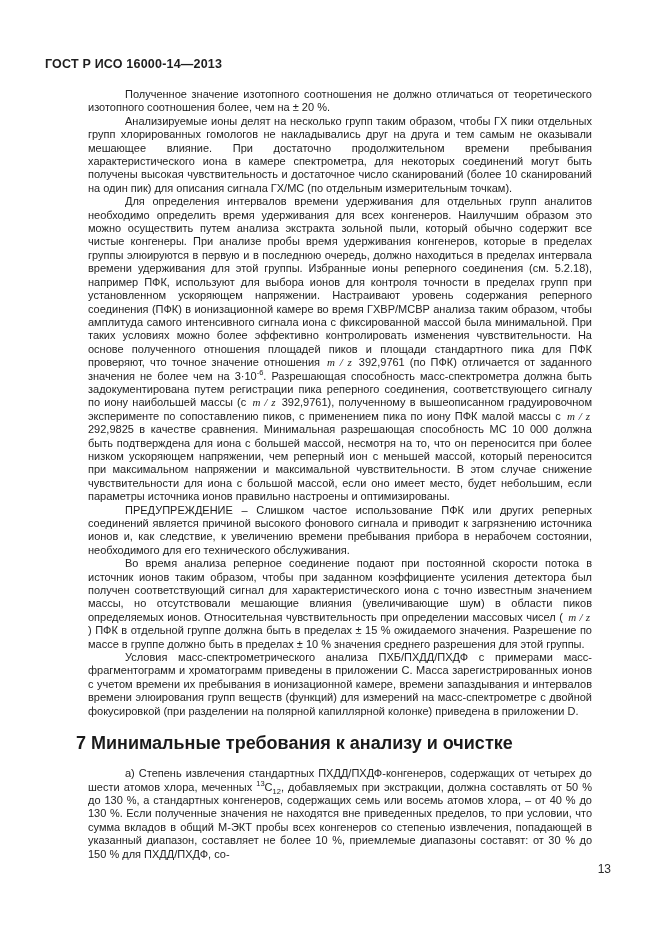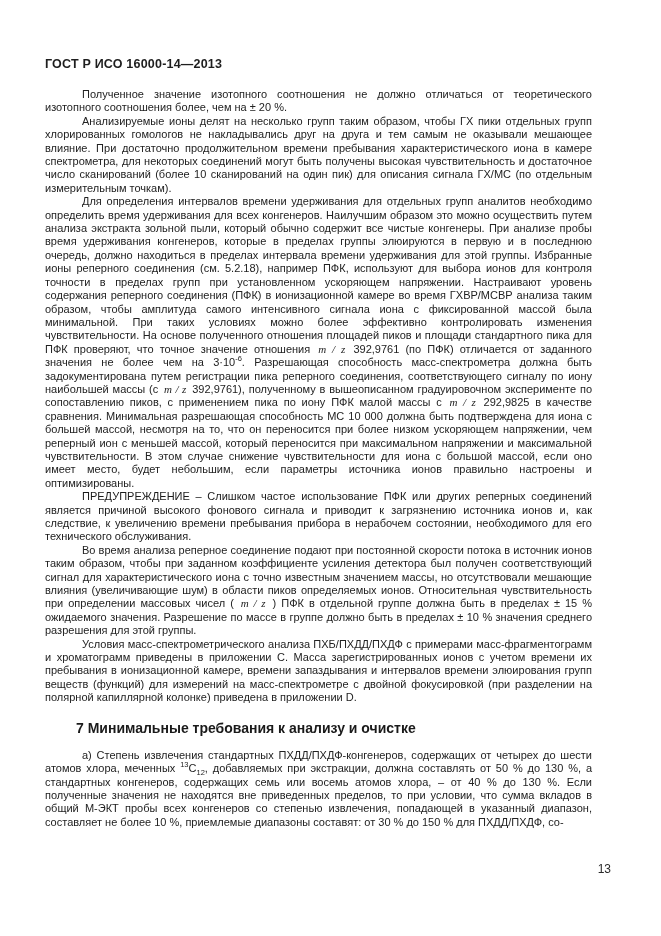--- a/index.html
+++ b/index.html
@@ -20,24 +20,25 @@
     font-size: 12.5px;
     letter-spacing: 0.2px;
     margin-bottom: 17px;
   }
   .content p {
     font-size: 11px;
     line-height: 13.4px;
     text-align: justify;
     text-indent: 37px;
     color: #222222;
+    margin-left: 43px;
   }
   .content p.warning { font-weight: normal; color: #1a1a1a; }
   .content h2 {
-    font-size: 14px;
+    font-size: 18px;
     font-weight: bold;
     color: #1a1a1a;
     margin: 15px 0 13px 31px;
     text-align: left;
   }
   .content i.mz {
     font-family: "Liberation Serif", serif;
     padding: 0 2px;
   }
   .content sup, .content sub {

